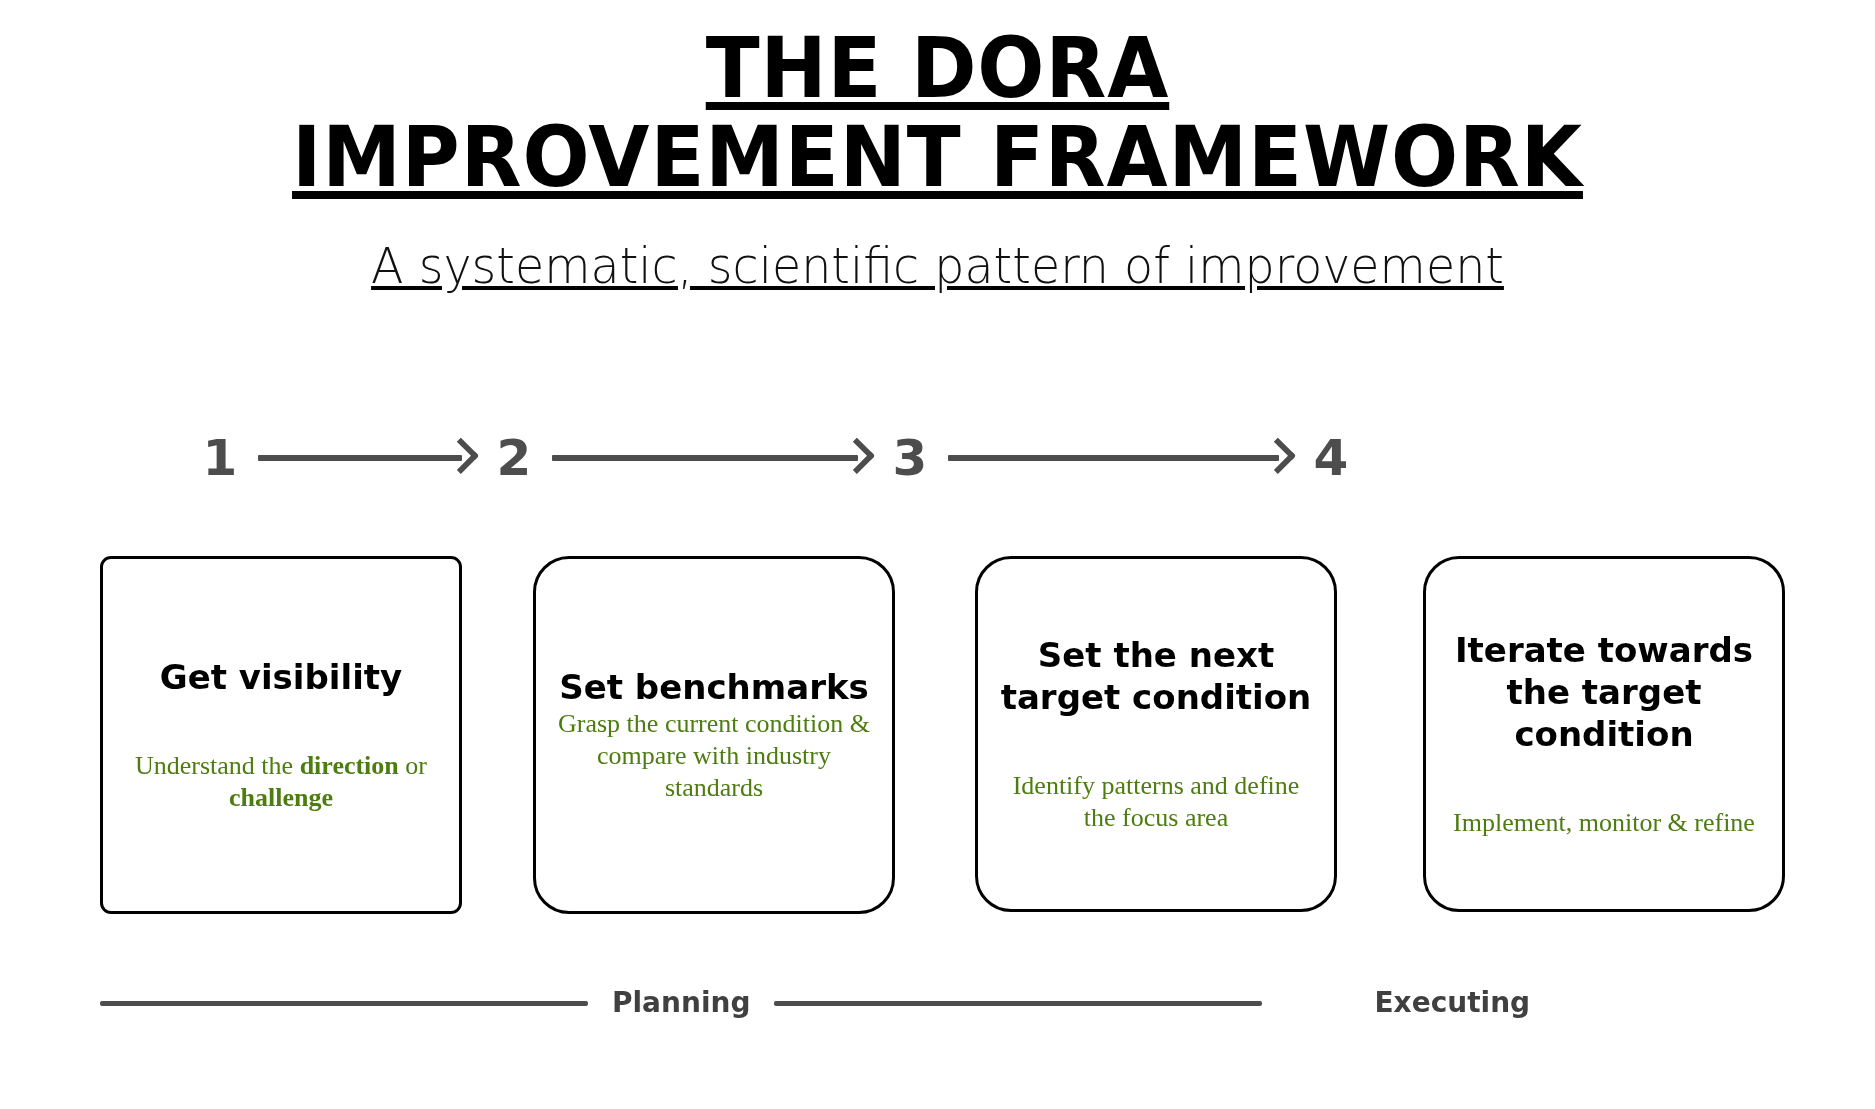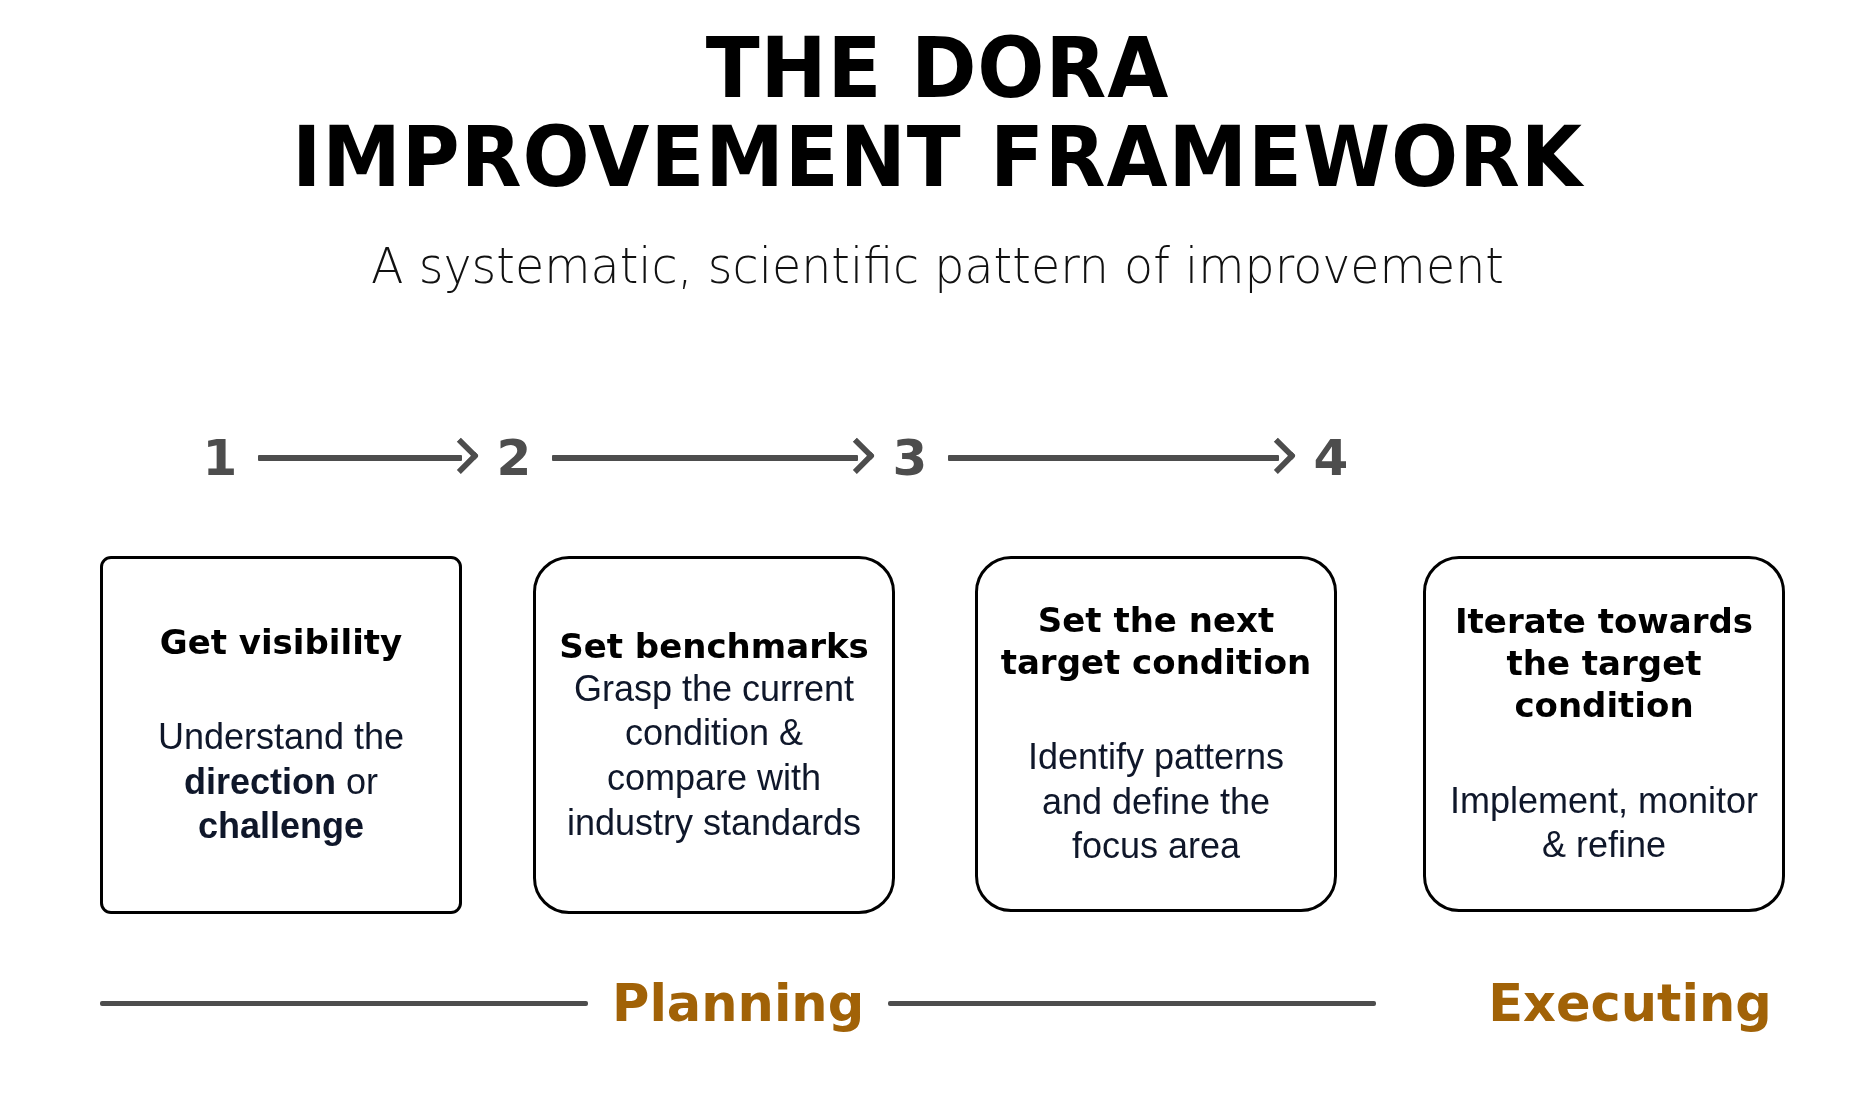--- a/index.html
+++ b/index.html
@@ -16,20 +16,21 @@
     position: relative;
   }
 
   
   .header {
     position: absolute;
     left: 0;
     top: 0;
     width: 1875px;
     text-align: center;
+    text-decoration: underline;
   }
   .title {
     margin: 0;
     padding-top: 24px;
     font-family: "DejaVu Sans", "Liberation Sans", sans-serif;
     font-weight: 700;
     font-size: 84px;
     line-height: 1.06;
     letter-spacing: 1px;
     color: #000000;
@@ -125,25 +126,25 @@
     padding: 10px 16px;
   }
   .card .c-title {
     font-family: "DejaVu Sans", "Liberation Sans", sans-serif;
     font-weight: 700;
     font-size: 34px;
     line-height: 1.24;
     color: #000000;
   }
   .card .c-body {
-    font-family: Liberation Sans, sans-serif;
+    font-family: Liberation Serif, serif;
     font-weight: 300;
-    font-size: 36px;
+    font-size: 26px;
     line-height: 1.24;
-    color: #0f172a;
+    color: #4d7c0f;
   }
   .card .c-body b { font-weight: 700; }
   .gap-lg { height: 52px; }
   .gap-sm { height: 0px; }
 
   
   #card-1 { left: 100px;  top: 556px; width: 362px; height: 358px; border-radius: 11px; }
   #card-2 { left: 533px;  top: 556px; width: 362px; height: 358px; }
   #card-3 { left: 975px;  top: 556px; width: 362px; height: 356px; }
   #card-4 { left: 1415px; top: 556px; width: 362px; height: 356px; margin-left: 8px; }
@@ -161,23 +162,23 @@
   .phase-line {
     height: 5px;
     background: #4d4d4d;
     border-radius: 2px;
   }
   .phase-line.l1 { flex: 0 0 488px; }
   .phase-line.l2 { flex: 0 0 488px; }
   .phase-label {
     font-family: "DejaVu Sans", "Liberation Sans", sans-serif;
     font-weight: 700;
-    font-size: 51px;
+    font-size: 28px;
     line-height: 1;
-    color: #a16207;
+    color: #404040;
     white-space: nowrap;
     padding: 0 24px;
   }
   .phase-spacer { flex: 0 0 88px; }
 </style>
 </head>
 <body>
 
 <div class="header">
   <h1 class="title">

